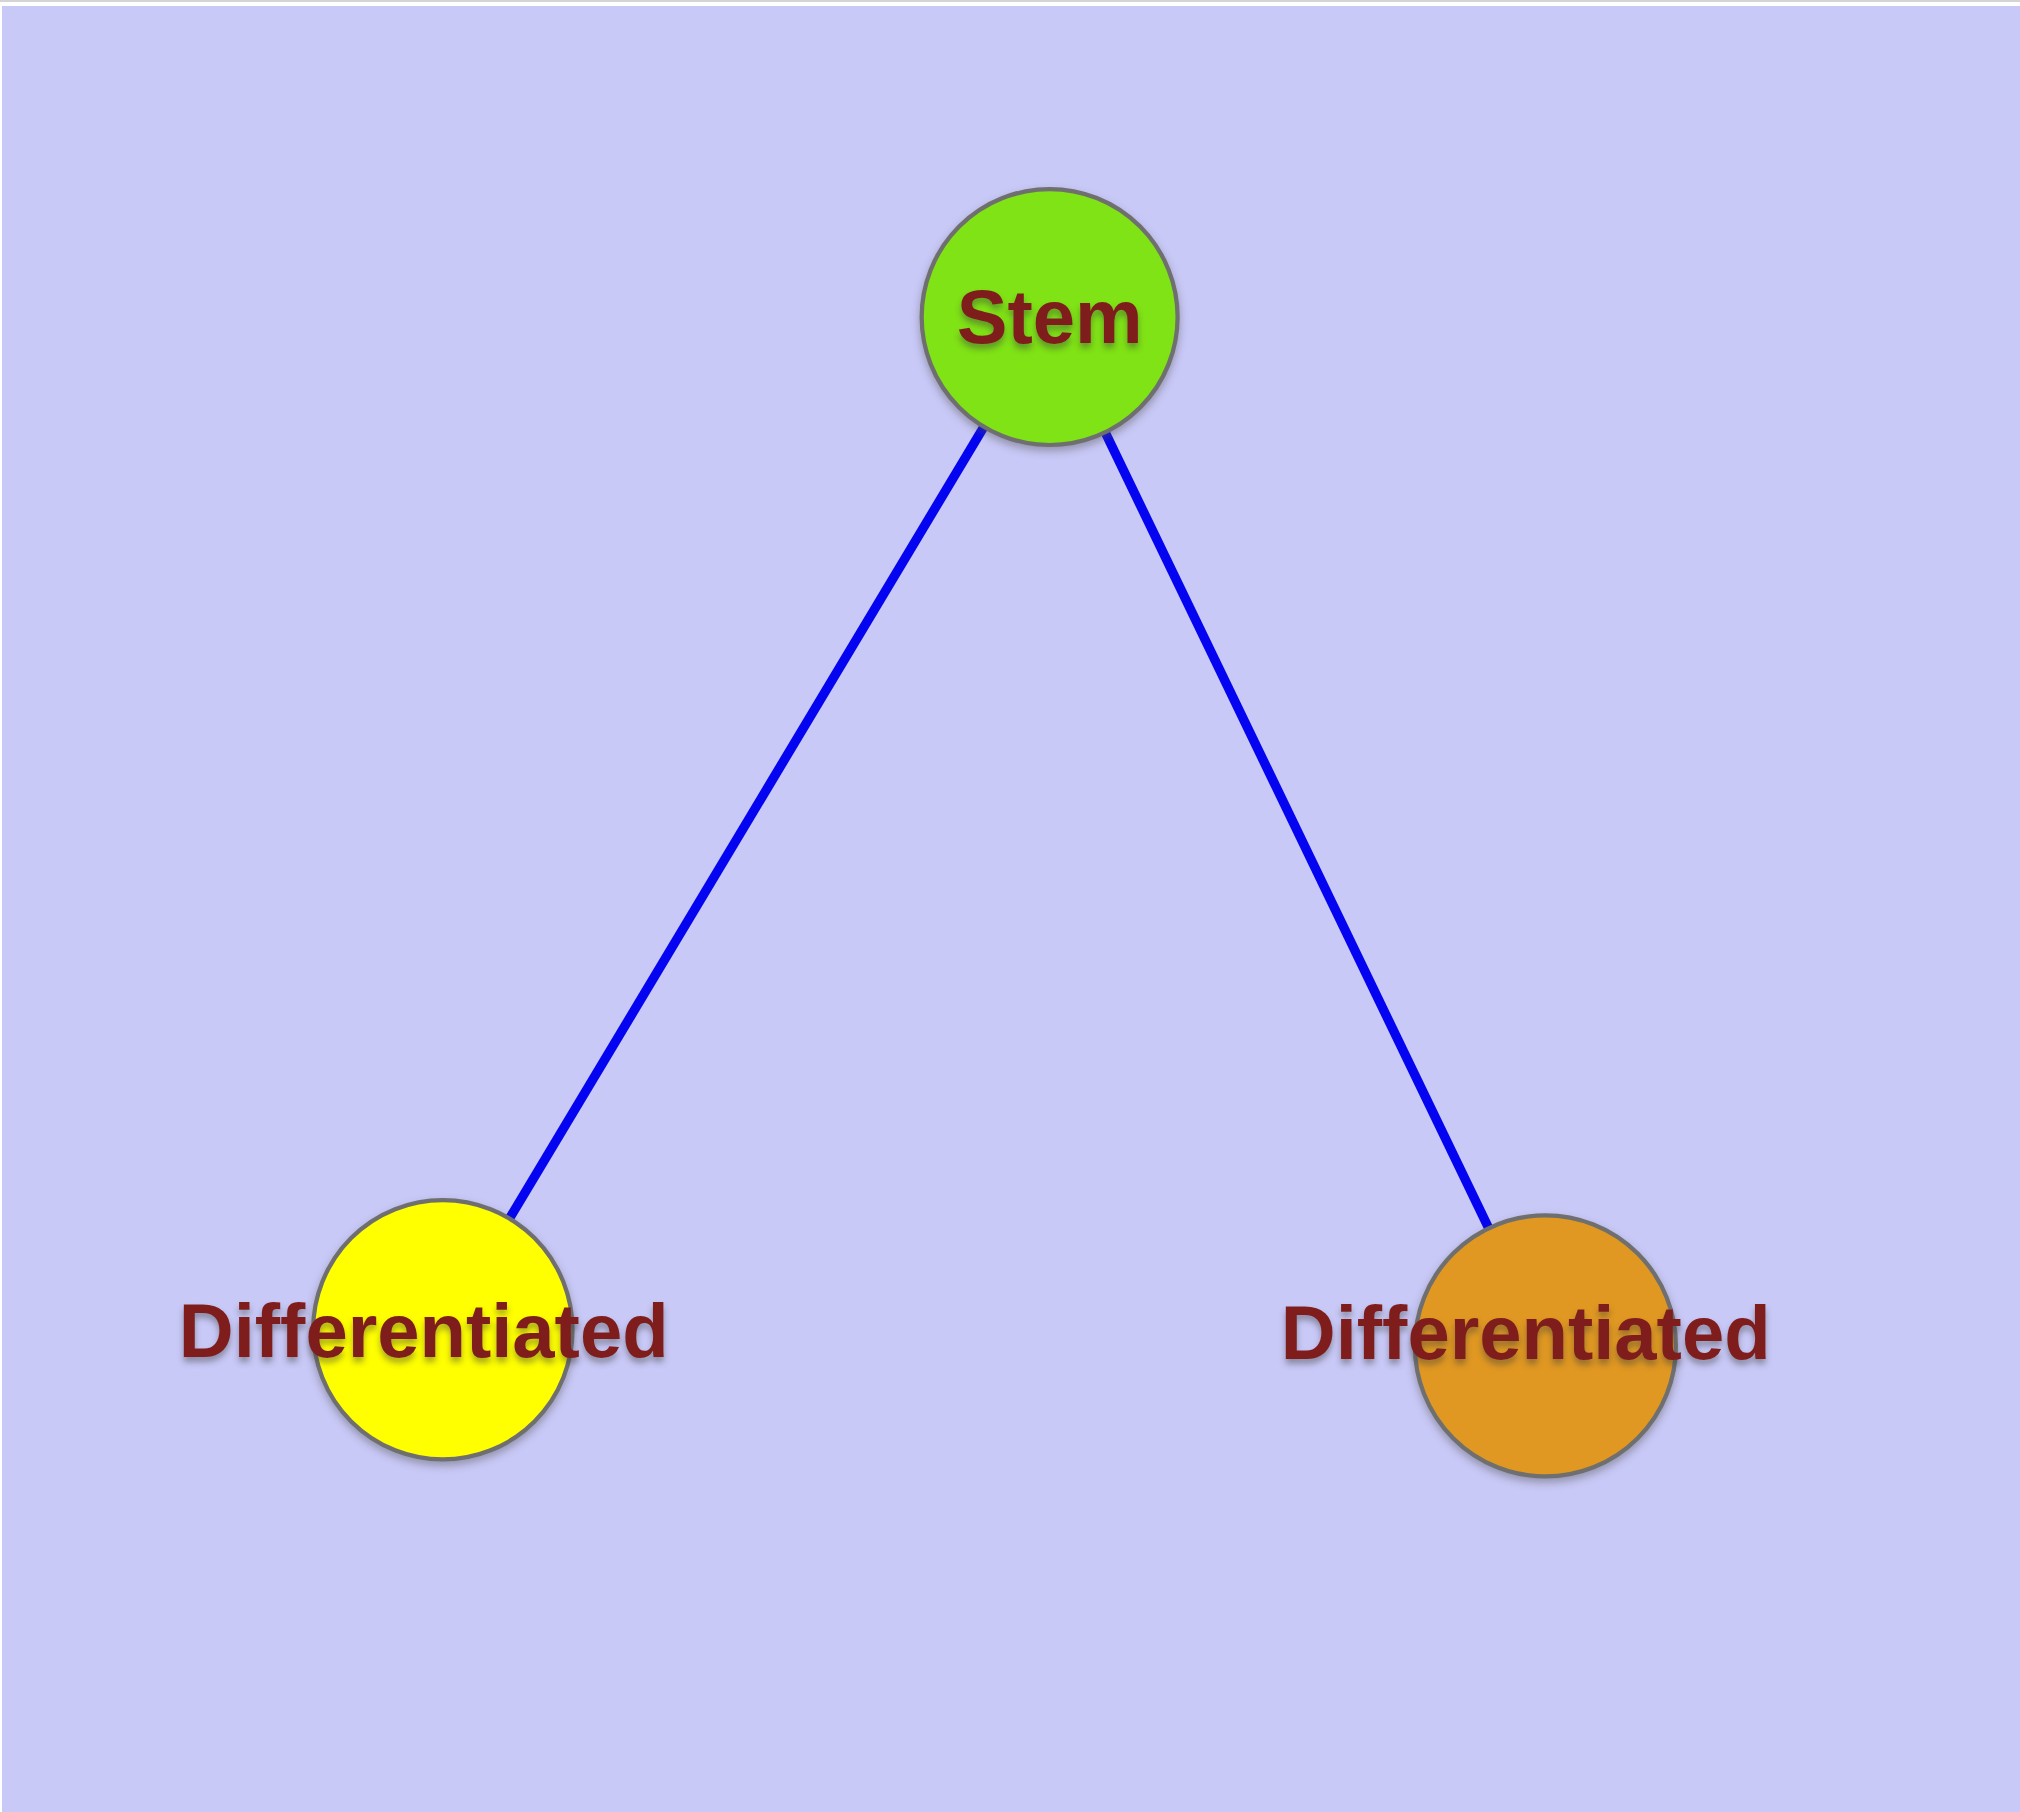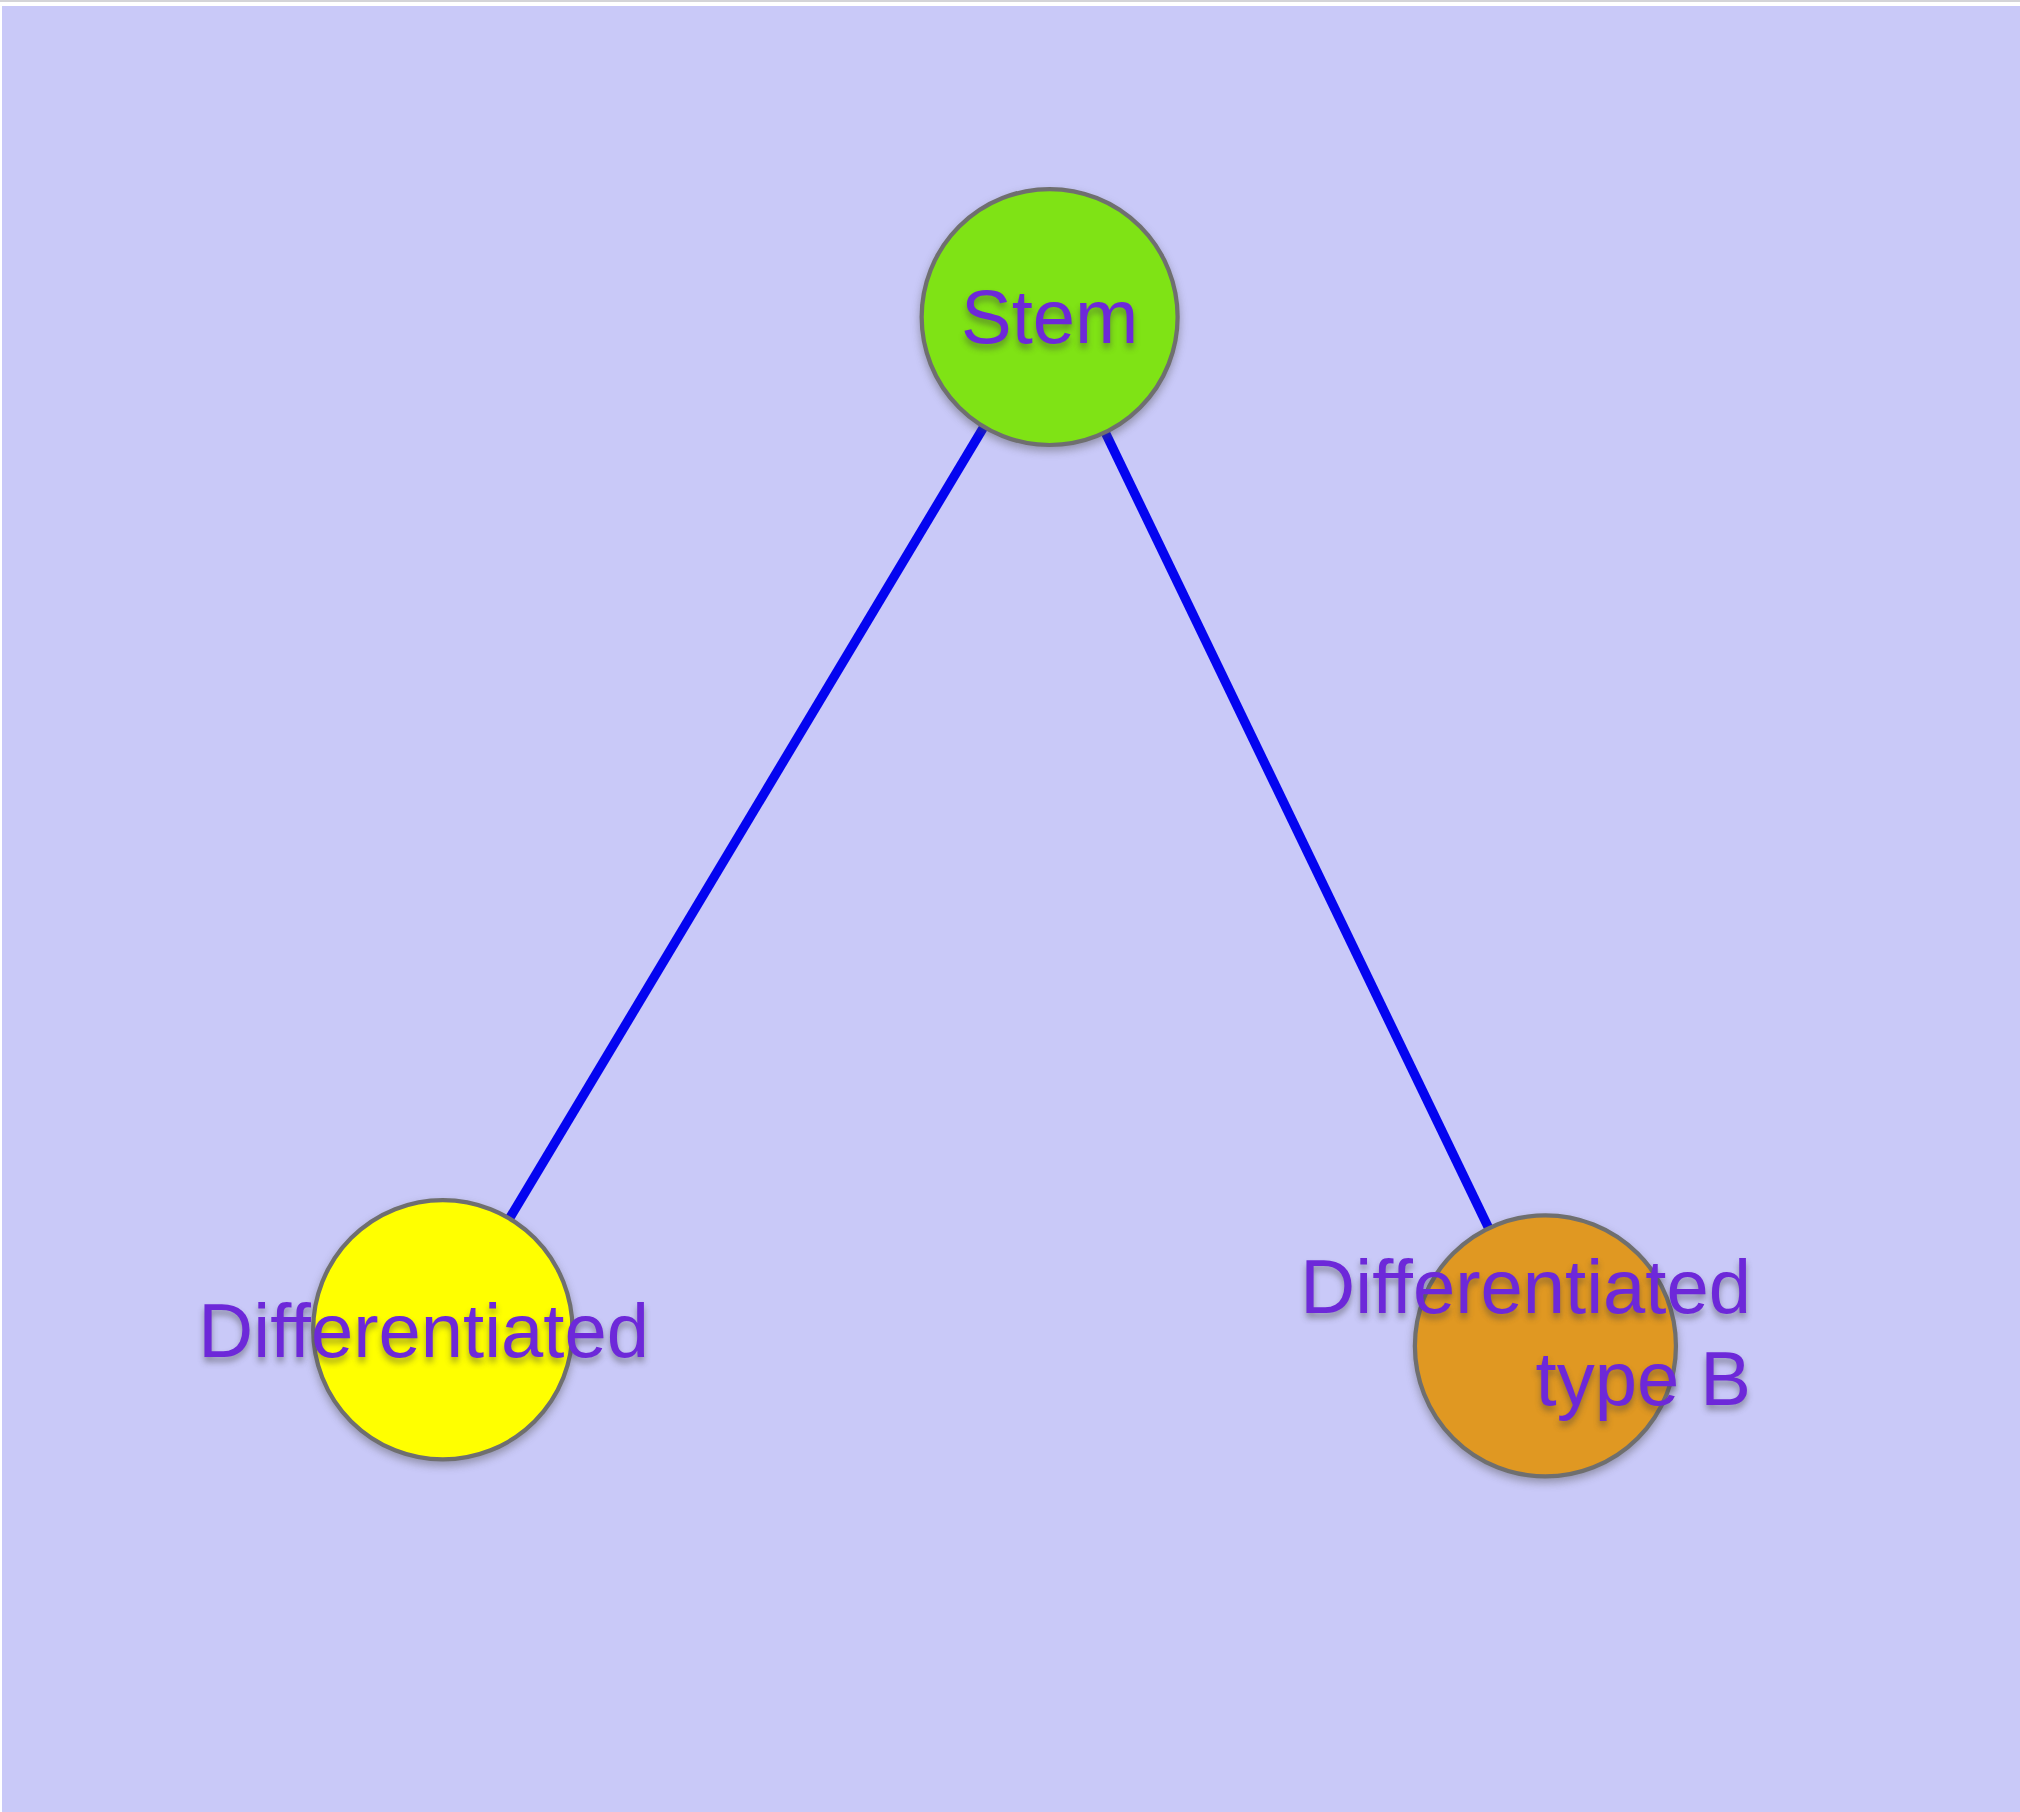--- a/index.html
+++ b/index.html
@@ -31,25 +31,25 @@
     stroke-linecap: butt;
   }
   .node {
     stroke: #6f6f6f;
     stroke-width: 5px;
     filter: drop-shadow(0 5px 5px rgba(80, 80, 80, 0.45));
   }
   .node-label {
     position: absolute;
     transform: translate(-50%, -50%);
-    text-align: right;
-    font-weight: normal;
+    text-align: left;
+    font-weight: bold;
     font-size: 76px;
     line-height: 92px;
-    color: #6d28d9;
+    color: #7f1d1d;
     white-space: nowrap;
     text-shadow: 0 5.1px 6px rgba(60, 60, 60, 0.45);
   }
 </style>
 </head>
 <body>
 
 <div class="stage">
   <div class="hairline"></div>
 
@@ -67,17 +67,16 @@
     <div class="node-label" style="left:1048px; top:311px;">
       <div>Stem</div>
     </div>
 
     <div class="node-label" style="left:422px; top:1325px;">
       <div>Differentiated</div>
     </div>
 
     <div class="node-label" style="left:1524px; top:1327px;">
       <div>Differentiated</div>
-      <div>type B</div>
     </div>
   </div>
 </div>
 
 
 </body></html>

